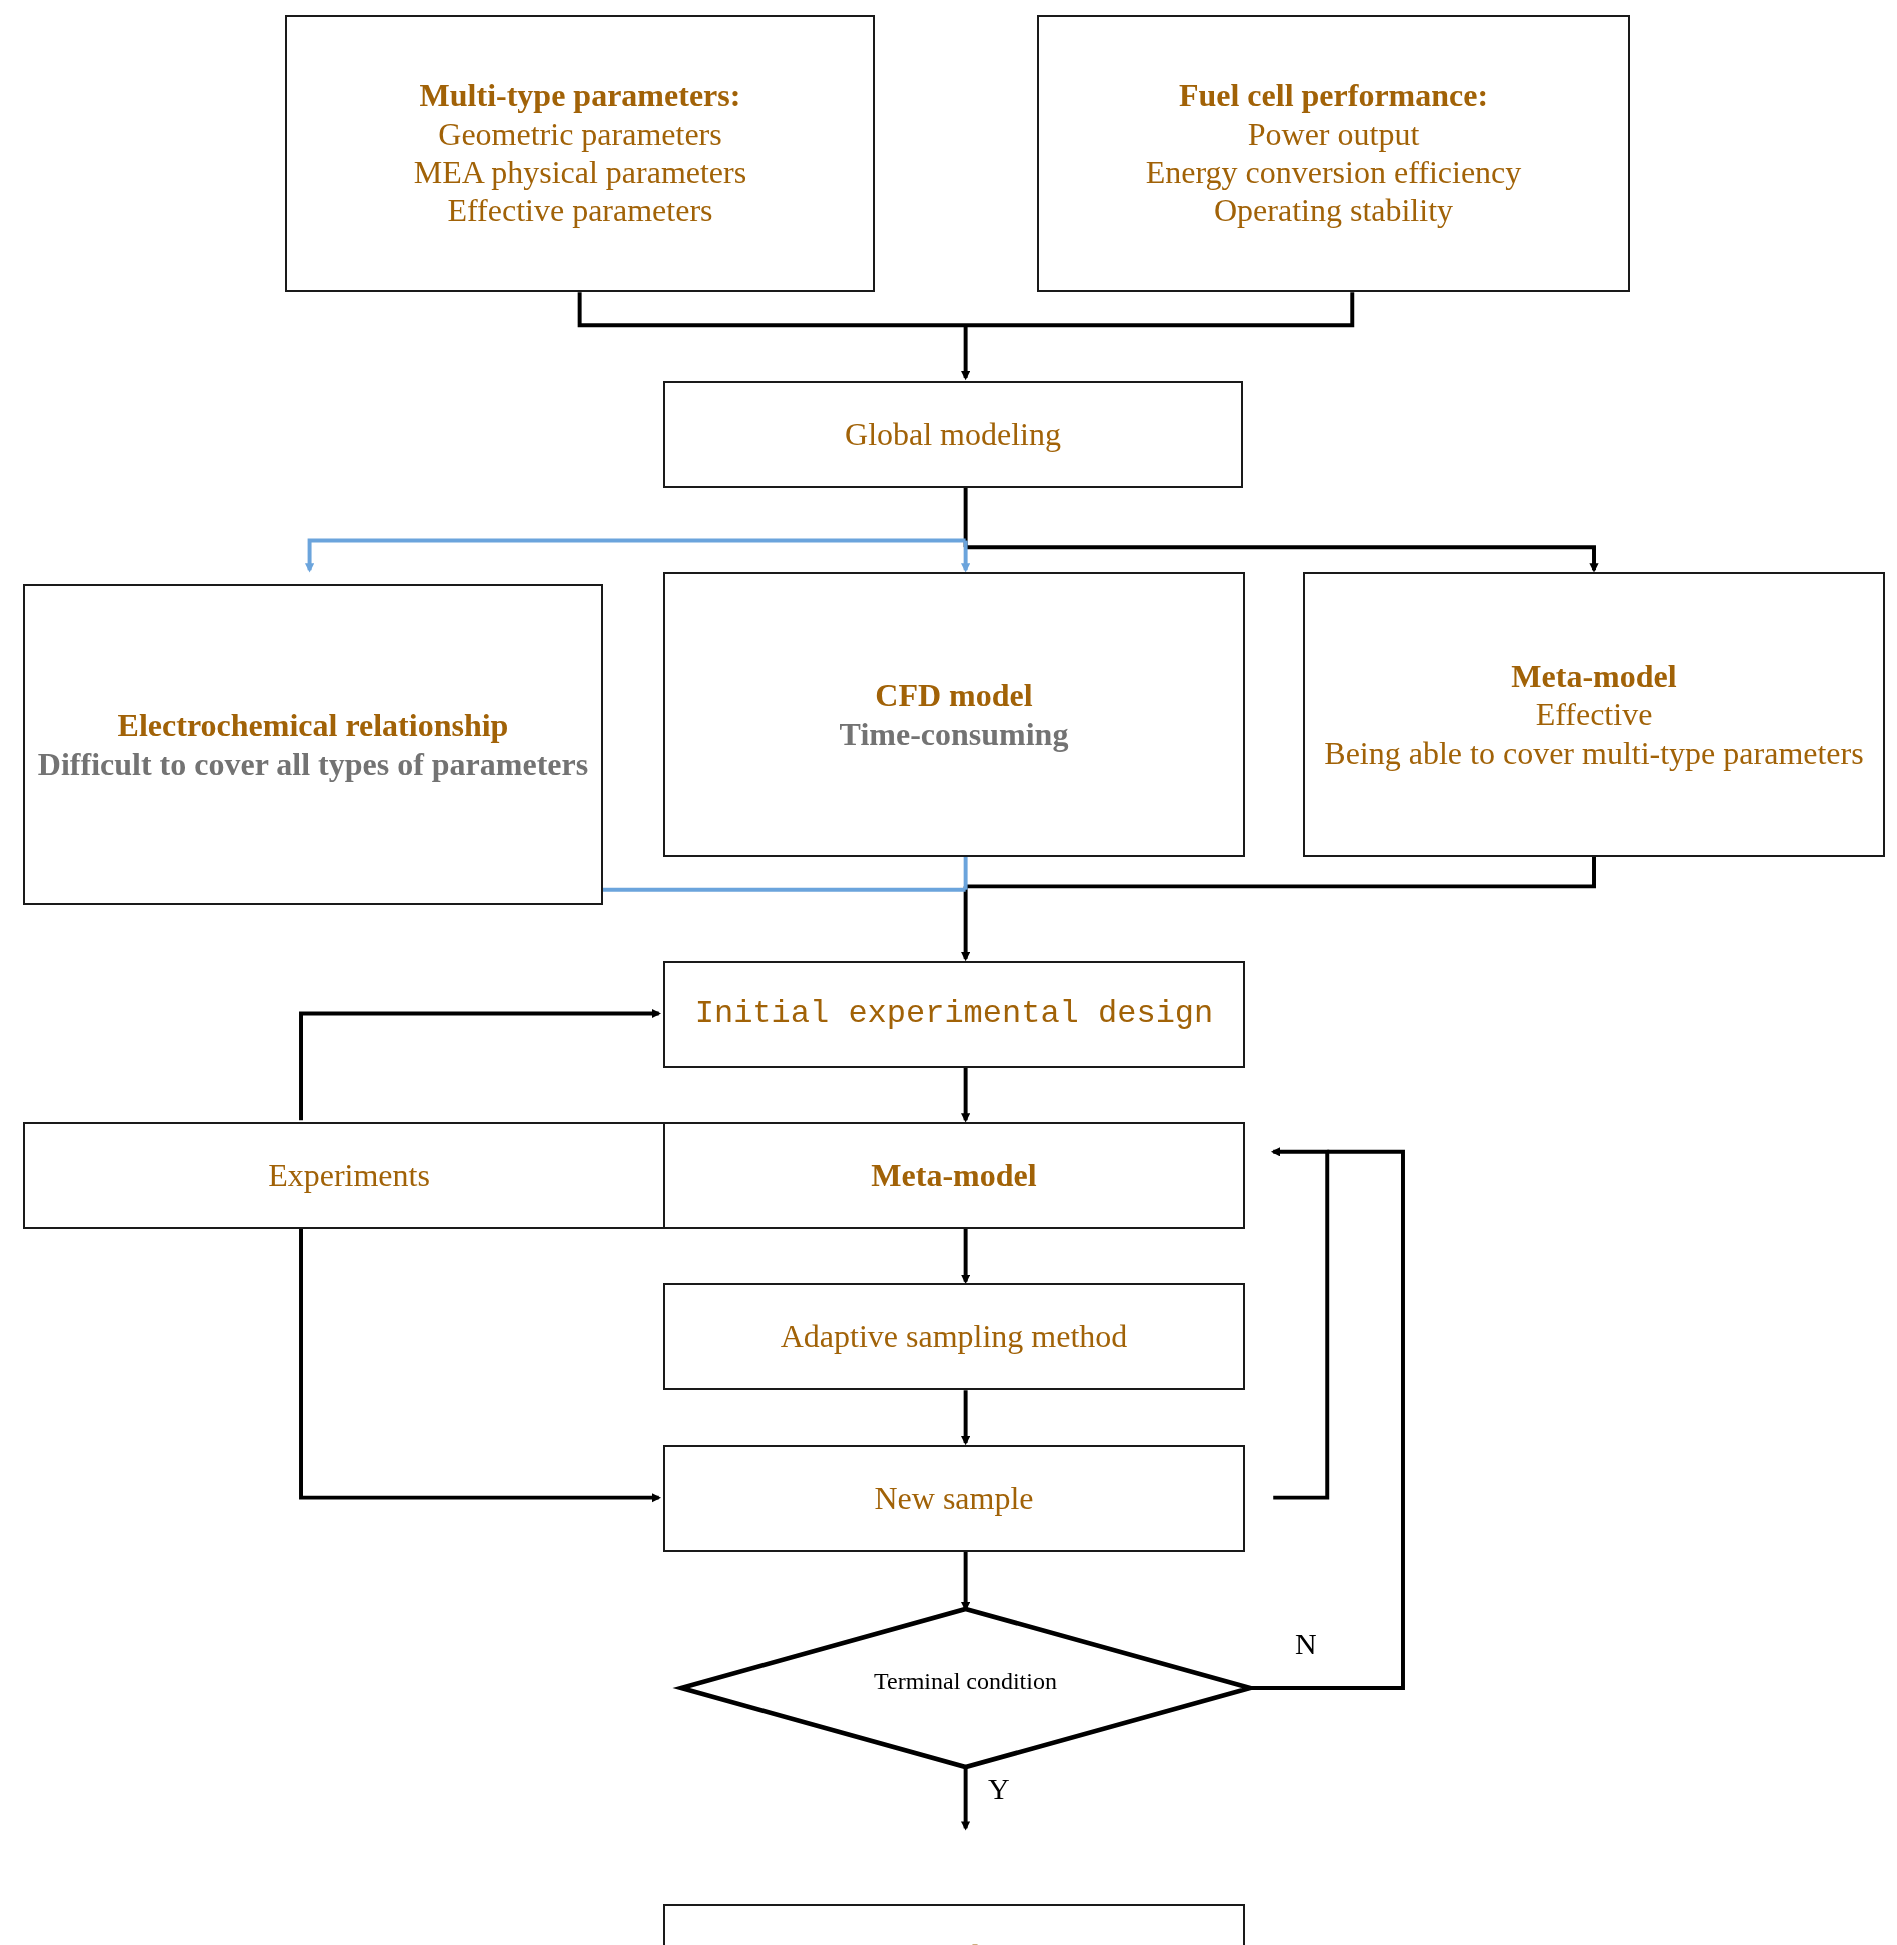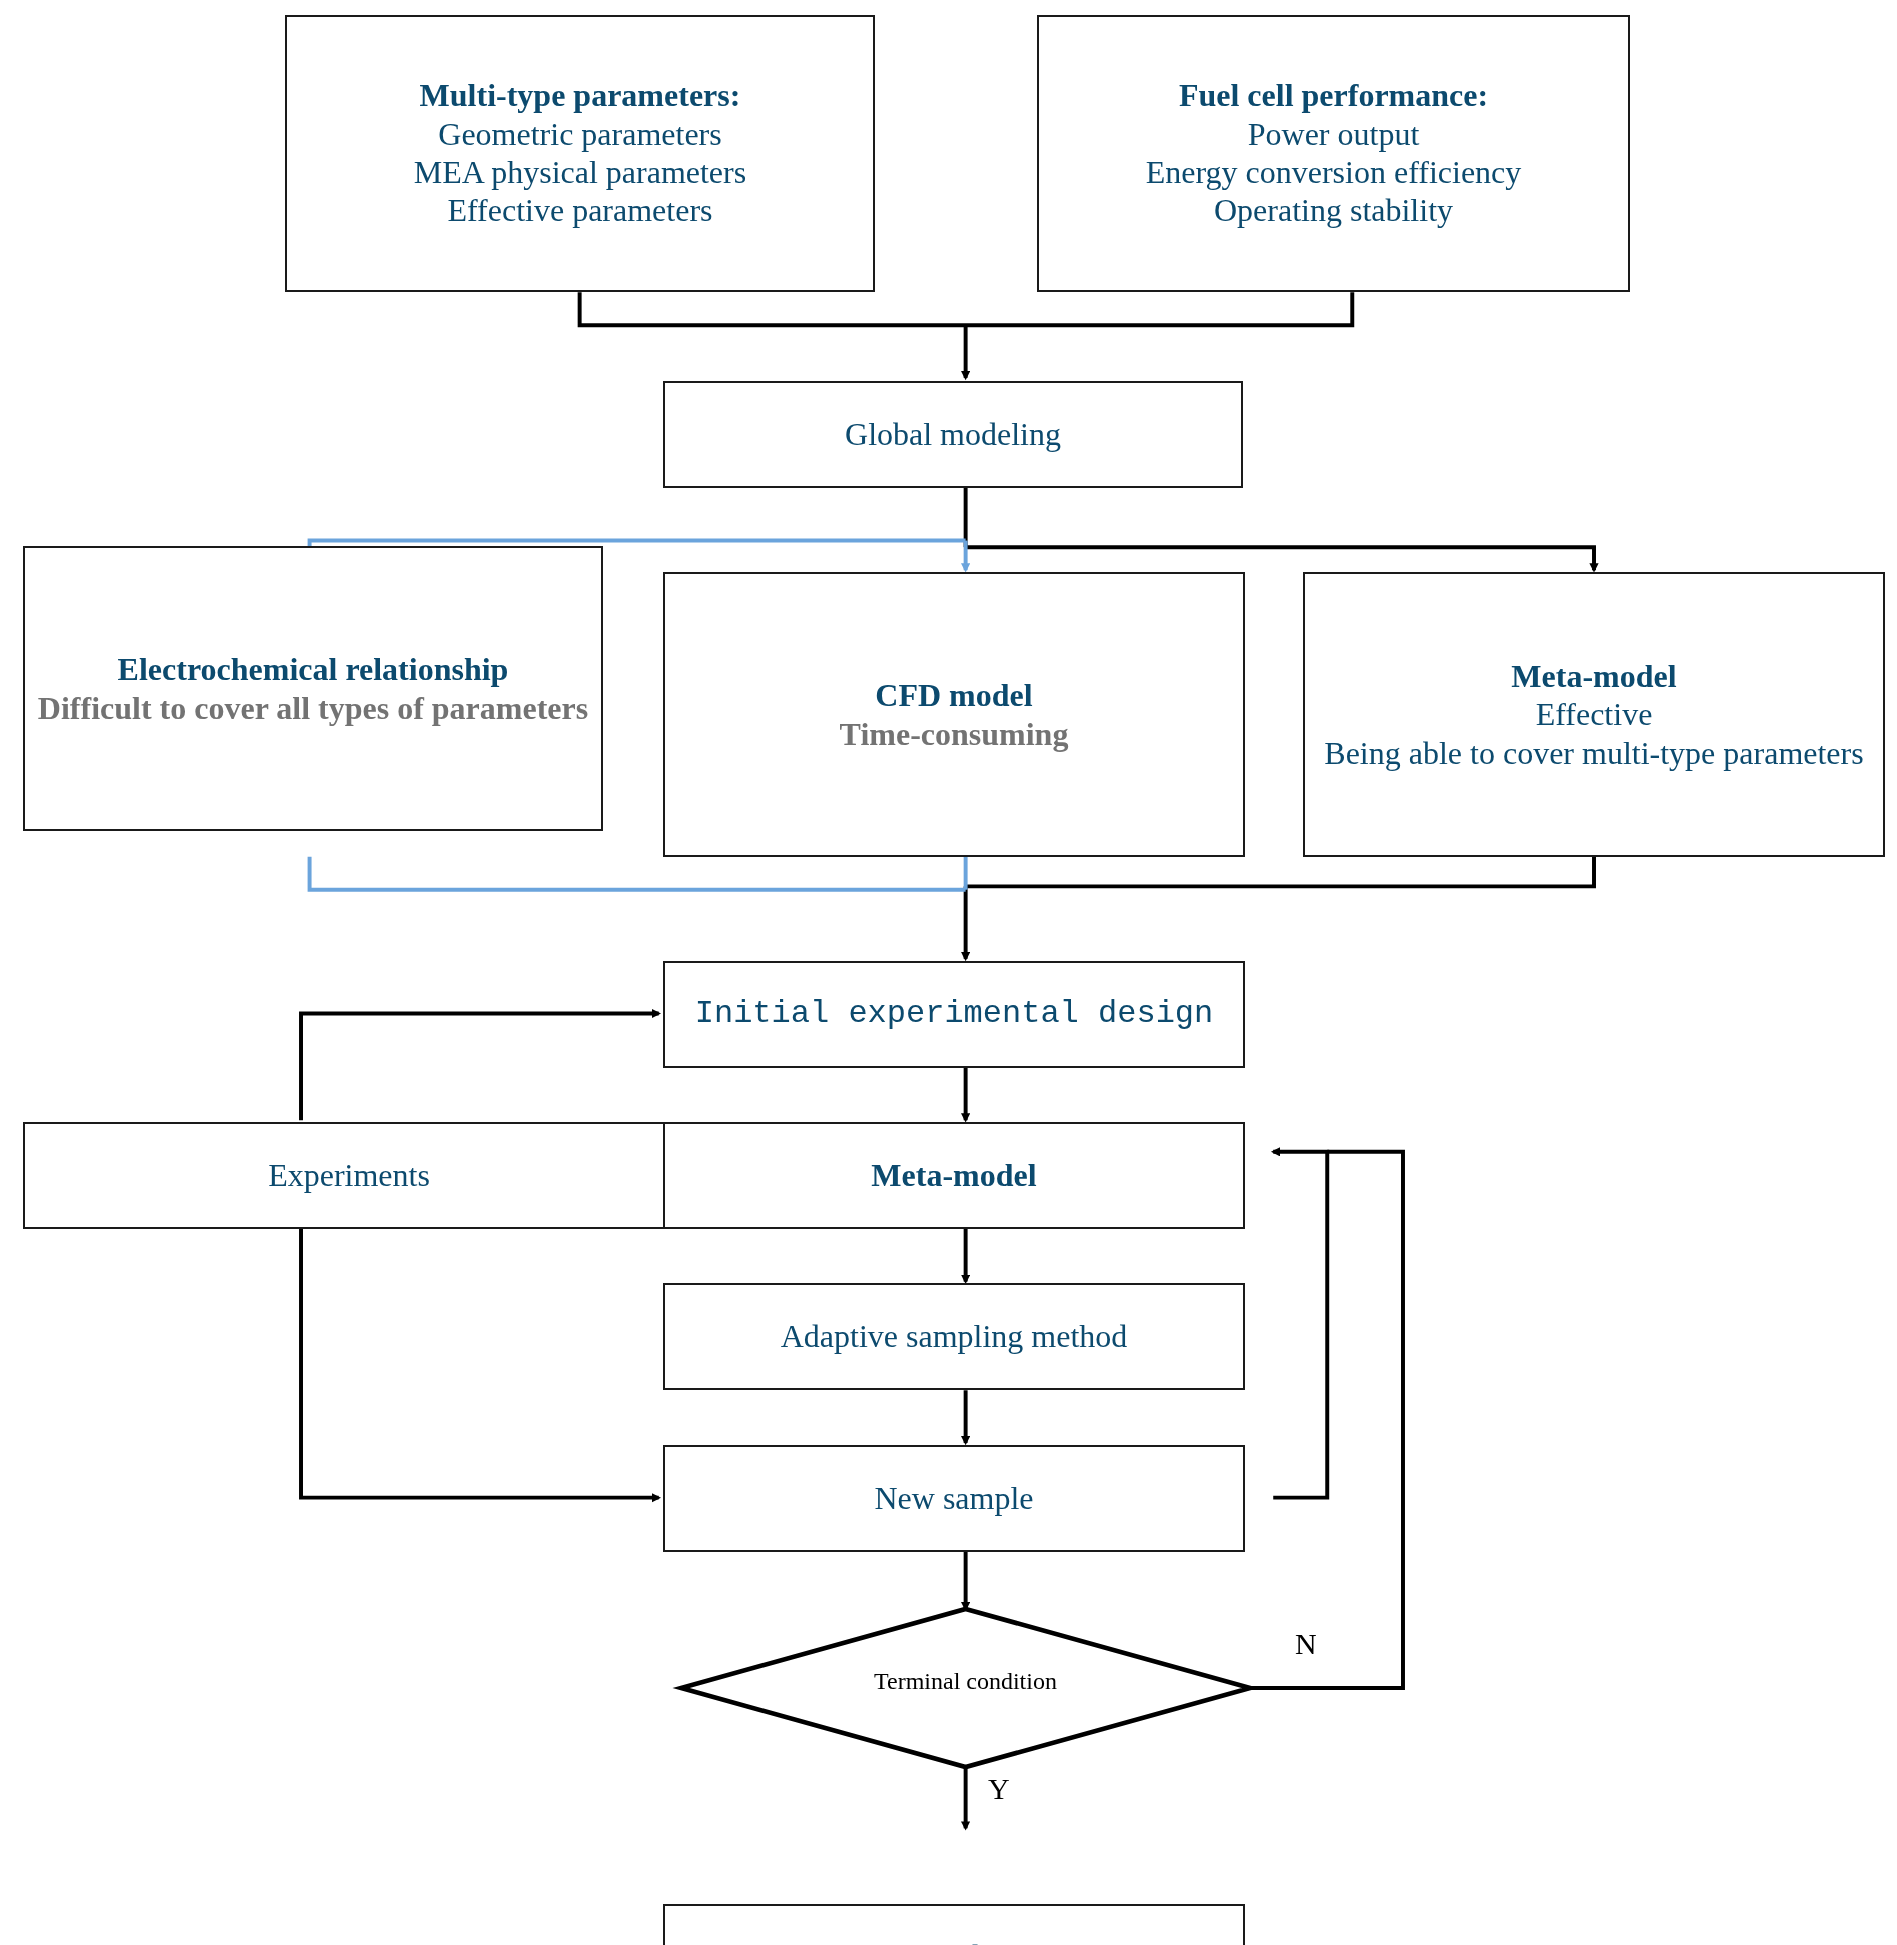--- a/index.html
+++ b/index.html
@@ -3,21 +3,21 @@
 <meta charset="utf-8">
 <style>
   html,body{margin:0;padding:0;background:#ffffff;}
   body{width:1897px;height:1946px;font-family:"Liberation Serif",serif;}
   #stage{position:relative;width:1897px;height:1946px;overflow:hidden;background:#fff;}
   svg.layer{position:absolute;left:0;top:0;width:1897px;height:1946px;}
   .node{position:absolute;box-sizing:border-box;border:2.6px solid #1a1a1a;background:#fff;
         display:flex;flex-direction:column;align-items:center;justify-content:center;
         text-align:center;line-height:1.20;}
   .node .ln{display:block;white-space:nowrap;}
-  .t-black{color:#0c4a6e;}
+  .t-black{color:#a16207;}
   .t-blue{color:#737373;font-weight:bold;}
   .bold{font-weight:bold;}
   .f46{font-size:32px;}
   .wrapline{white-space:normal !important;}
   .edgelabel{position:absolute;font-size:30px;color:#000;font-family:"Liberation Serif",serif;}
   .diamondlabel{position:absolute;font-size:24px;color:#000;text-align:center;
                 white-space:nowrap;font-family:"Liberation Serif",serif;}
 </style>
 </head>
 <body>
@@ -88,21 +88,21 @@
     <span class="ln f46 bold t-black">Fuel cell performance:</span>
     <span class="ln f46 t-black">Power output</span>
     <span class="ln f46 t-black">Energy conversion efficiency</span>
     <span class="ln f46 t-black">Operating stability</span>
   </div>
 
   <div class="node" style="left:663px; top:381px; width:580px; height:107px;">
     <span class="ln f46 t-black">Global modeling</span>
   </div>
 
-  <div class="node" style="left:23px; top:546px; width:580px; height:285px; padding:0 9.2px;">
+  <div class="node" style="left:23px; top:584px; width:580px; height:321px; padding:0 9.2px;">
     <span class="ln f46 bold t-black">Electrochemical relationship</span>
     <span class="ln f46 t-blue wrapline">Difficult to cover all types of parameters</span>
   </div>
 
   <div class="node" style="left:663px; top:572px; width:582px; height:285px; padding:0 9.2px;">
     <span class="ln f46 bold t-black">CFD model</span>
     <span class="ln f46 t-blue">Time-consuming</span>
   </div>
 
   <div class="node" style="left:1303px; top:572px; width:582px; height:285px; padding:0 9.2px;">

